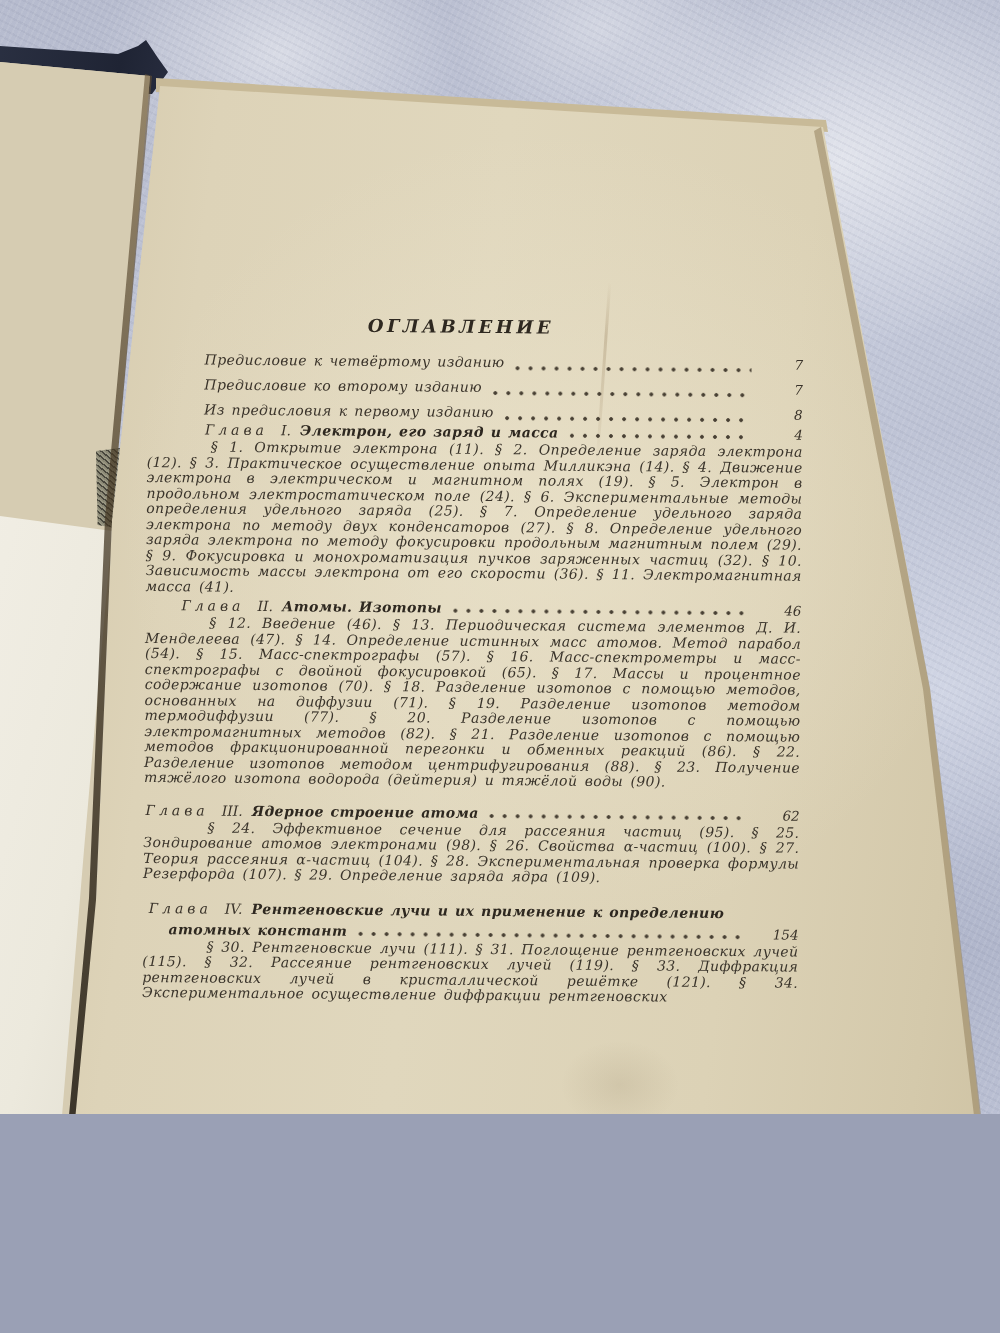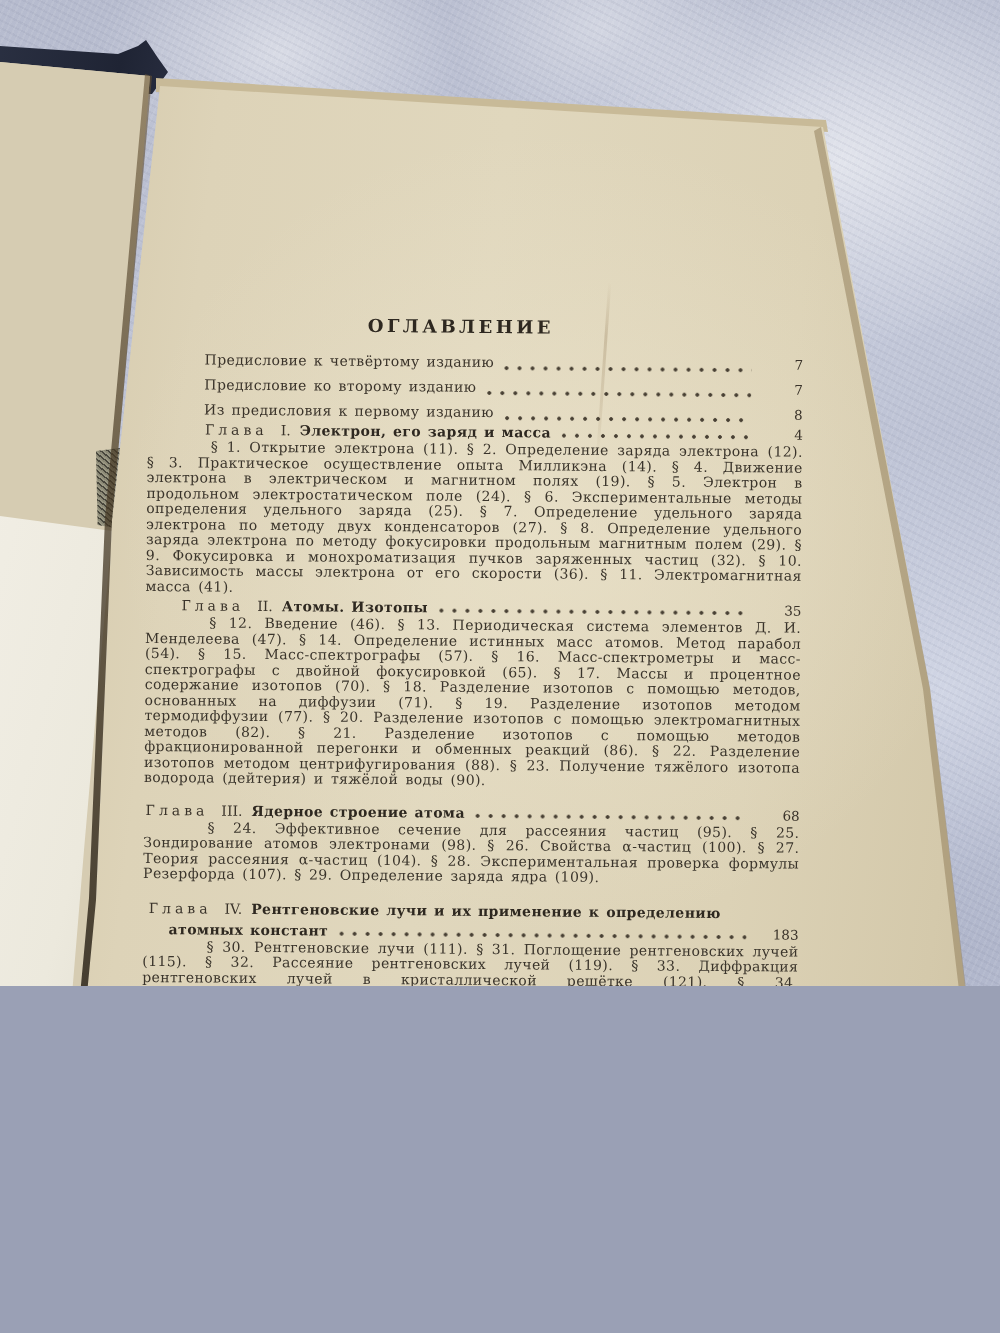--- a/index.html
+++ b/index.html
@@ -1,17 +1,17 @@
 <!DOCTYPE html>
 <html><head>
 <meta charset="utf-8">
 <style>
   html,body{margin:0;padding:0;background:#9aa0b5;}
-  .canvas{position:relative;width:1000px;height:986px;overflow:hidden;
-          font-family:"DejaVu Serif","Liberation Serif",serif;}
+  .canvas{position:relative;width:1000px;height:1114px;overflow:hidden;
+          font-family:"DejaVu Serif","Liberation Serif",serif;font-style:italic;}
   .canvas > div{position:absolute;}
 
   
   .fabric{left:0;top:0;width:1000px;height:1333px;
     background:
       radial-gradient(420px 300px at 84% 12%, rgba(255,255,255,.55), transparent 62%),
       radial-gradient(520px 400px at 94% 52%, rgba(238,242,252,.5), transparent 65%),
       radial-gradient(300px 220px at 28% 4%, rgba(255,255,255,.45), transparent 60%),
       radial-gradient(420px 320px at 97% 97%, rgba(228,233,247,.6), transparent 60%),
       radial-gradient(260px 200px at 60% 2%, rgba(255,255,255,.35), transparent 60%),
@@ -161,38 +161,38 @@
       <span class="dots"></span>
       <span class="pnum">4</span>
     </div>
     <p class="secs p-ch1">§ 1. Открытие электрона (11). § 2. Определение заряда электрона (12). § 3. Практическое осуществление опыта Милликэна (14). § 4. Движение электрона в электрическом и магнитном полях (19). § 5. Электрон в продольном электростатическом поле (24). § 6. Экспериментальные методы определения удельного заряда (25). § 7. Определение удельного заряда электрона по методу двух конденсаторов (27). § 8. Определение удельного заряда электрона по методу фокусировки продольным магнитным полем (29). § 9. Фокусировка и монохроматизация пучков заряженных частиц (32). § 10. Зависимость массы электрона от его скорости (36). § 11. Электромагнитная масса (41).</p>
 
     <div class="row ch r-ch2">
       <span class="glava">Глава</span>
       <span class="ch-num">II.</span>
       <span class="ch-title">Атомы. Изотопы</span>
       <span class="dots"></span>
-      <span class="pnum">35</span>
+      <span class="pnum">46</span>
     </div>
     <p class="secs p-ch2">§ 12. Введение (46). § 13. Периодическая система элементов Д. И. Менделеева (47). § 14. Определение истинных масс атомов. Метод парабол (54). § 15. Масс-спектрографы (57). § 16. Масс-спектрометры и масс-спектрографы с двойной фокусировкой (65). § 17. Массы и процентное содержание изотопов (70). § 18. Разделение изотопов с помощью методов, основанных на диффузии (71). § 19. Разделение изотопов методом термодиффузии (77). § 20. Разделение изотопов с помощью электромагнитных методов (82). § 21. Разделение изотопов с помощью методов фракционированной перегонки и обменных реакций (86). § 22. Разделение изотопов методом центрифугирования (88). § 23. Получение тяжёлого изотопа водорода (дейтерия) и тяжёлой воды (90).</p>
 
     <div class="row ch r-ch3">
       <span class="glava">Глава</span>
       <span class="ch-num">III.</span>
       <span class="ch-title">Ядерное строение атома</span>
       <span class="dots"></span>
-      <span class="pnum">68</span>
+      <span class="pnum">62</span>
     </div>
     <p class="secs p-ch3">§ 24. Эффективное сечение для рассеяния частиц (95). § 25. Зондирование атомов электронами (98). § 26. Свойства α-частиц (100). § 27. Теория рассеяния α-частиц (104). § 28. Экспериментальная проверка формулы Резерфорда (107). § 29. Определение заряда ядра (109).</p>
 
     <div class="row ch r-ch4a">
       <span class="glava">Глава</span>
       <span class="ch-num">IV.</span>
       <span class="ch-title">Рентгеновские лучи и их применение к определению</span>
     </div>
     <div class="row ch r-ch4b">
       <span class="ch-title">атомных констант</span>
       <span class="dots"></span>
-      <span class="pnum">183</span>
+      <span class="pnum">154</span>
     </div>
     <p class="secs p-ch4">§ 30. Рентгеновские лучи (111). § 31. Поглощение рентгеновских лучей (115). § 32. Рассеяние рентгеновских лучей (119). § 33. Диффракция рентгеновских лучей в кристаллической решётке (121). § 34. Экспериментальное осуществление диффракции рентгеновских</p>
   </div>
 </div>
 
 </body></html>

